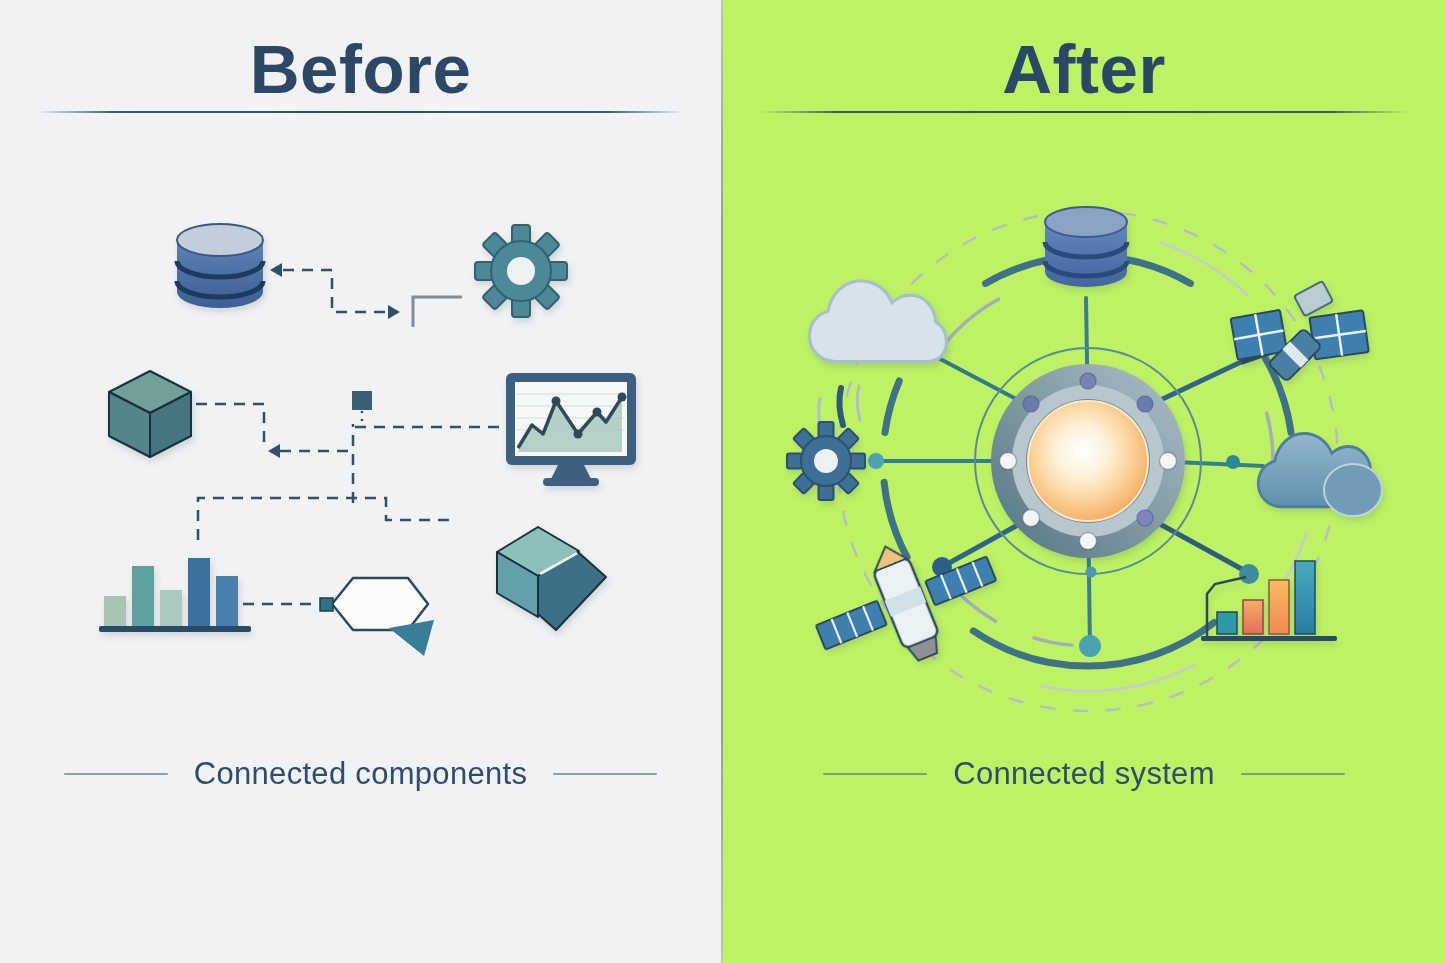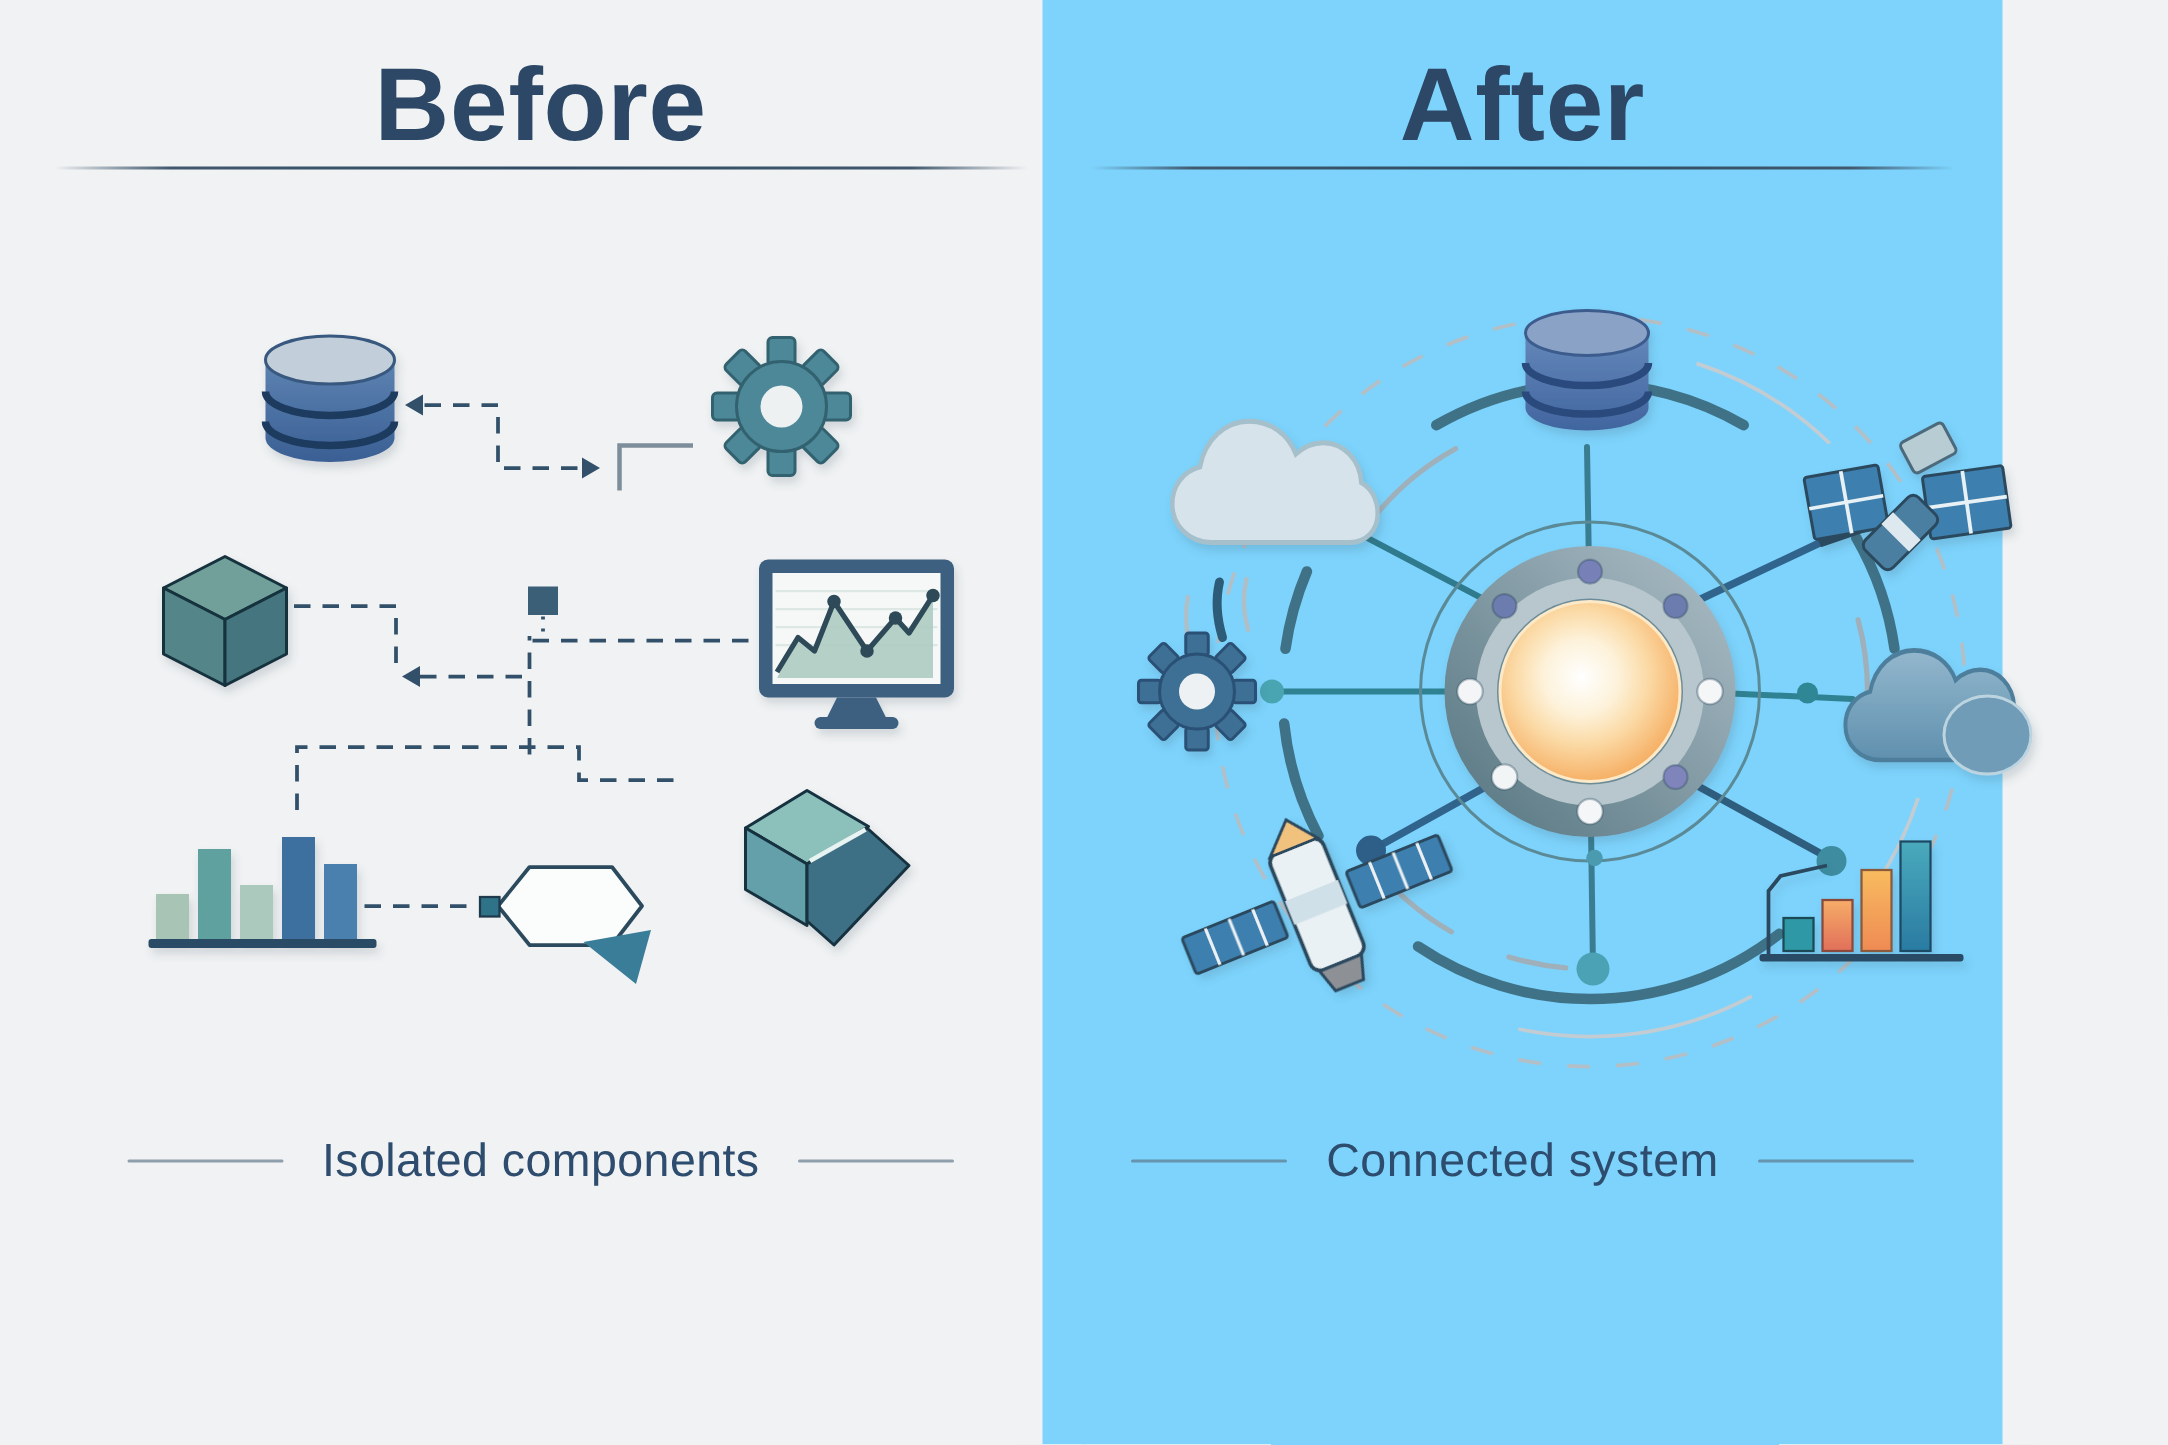--- a/index.html
+++ b/index.html
@@ -1,20 +1,20 @@
 <!DOCTYPE html>
 <html><head>
 <meta charset="utf-8">
 <style>
   html,body{margin:0;padding:0;}
   body{font-family:"Liberation Sans",sans-serif;background:#e8eaec;}
   .stage{position:relative;width:1445px;height:963px;overflow:hidden;background:#f1f2f3;}
   .panel{position:absolute;top:0;height:963px;}
   .panel.left{left:0;width:721px;background:#f1f2f3;}
-  .panel.right{left:695px;width:640px;background:#7dd3fc;}
+  .panel.right{left:723px;width:722px;background:#bef264;}
   .divider{position:absolute;top:0;left:721px;width:2px;height:963px;
     background:linear-gradient(to bottom,#b9c2ca,#8d9aa6 25%,#8d9aa6 75%,#b9c2ca);}
   .panel h1{position:absolute;top:30px;left:0;width:100%;margin:0;text-align:center;
     font-size:69px;font-weight:600;color:#2c4866;letter-spacing:.5px;}
   .rule{position:absolute;top:111px;left:5%;width:90%;height:2px;
     background:linear-gradient(to right,rgba(80,100,120,0),#3f586e 12%,#2f4a62 50%,#3f586e 88%,rgba(80,100,120,0));}
   .panel svg{position:absolute;top:0;left:0;}
   .caption-row{position:absolute;top:756px;left:0;width:100%;display:flex;align-items:center;justify-content:center;gap:26px;}
   .cap-line{display:inline-block;height:2px;width:104px;background:#5a7286;opacity:.65;border-radius:1px;}
   .caption{font-size:31px;font-weight:500;color:#2e4d6e;letter-spacing:.3px;white-space:nowrap;}
@@ -125,21 +125,21 @@
       <g stroke="#17333f" stroke-width="2" stroke-linejoin="round" filter="url(#ds)">
         <polygon points="497,552 538,527 579,551 538,576" fill="#8cc0bb"></polygon>
         <polygon points="497,552 497,593 538,617 538,576" fill="#63a0aa"></polygon>
         <polygon points="538,576 578,552 606,577 556,630 538,614" fill="#3e6f85"></polygon>
         <line x1="540" y1="574" x2="577" y2="553" stroke="#e8f4f2" stroke-width="3"></line>
       </g>
     </svg>
 
     <div class="caption-row">
       <span class="cap-line"></span>
-      <span class="caption">Isolated components</span>
+      <span class="caption">Connected components</span>
       <span class="cap-line"></span>
     </div>
   </section>
 
   <div class="divider"></div>
 
   <section class="panel right">
     <h1>After</h1>
     <div class="rule"></div>
 

